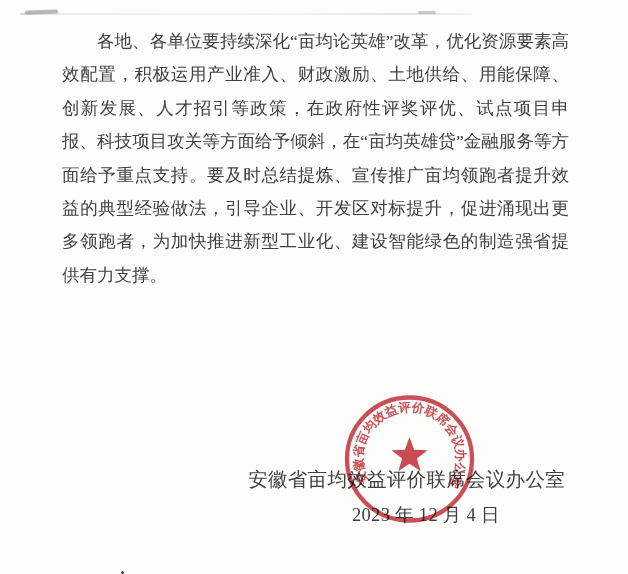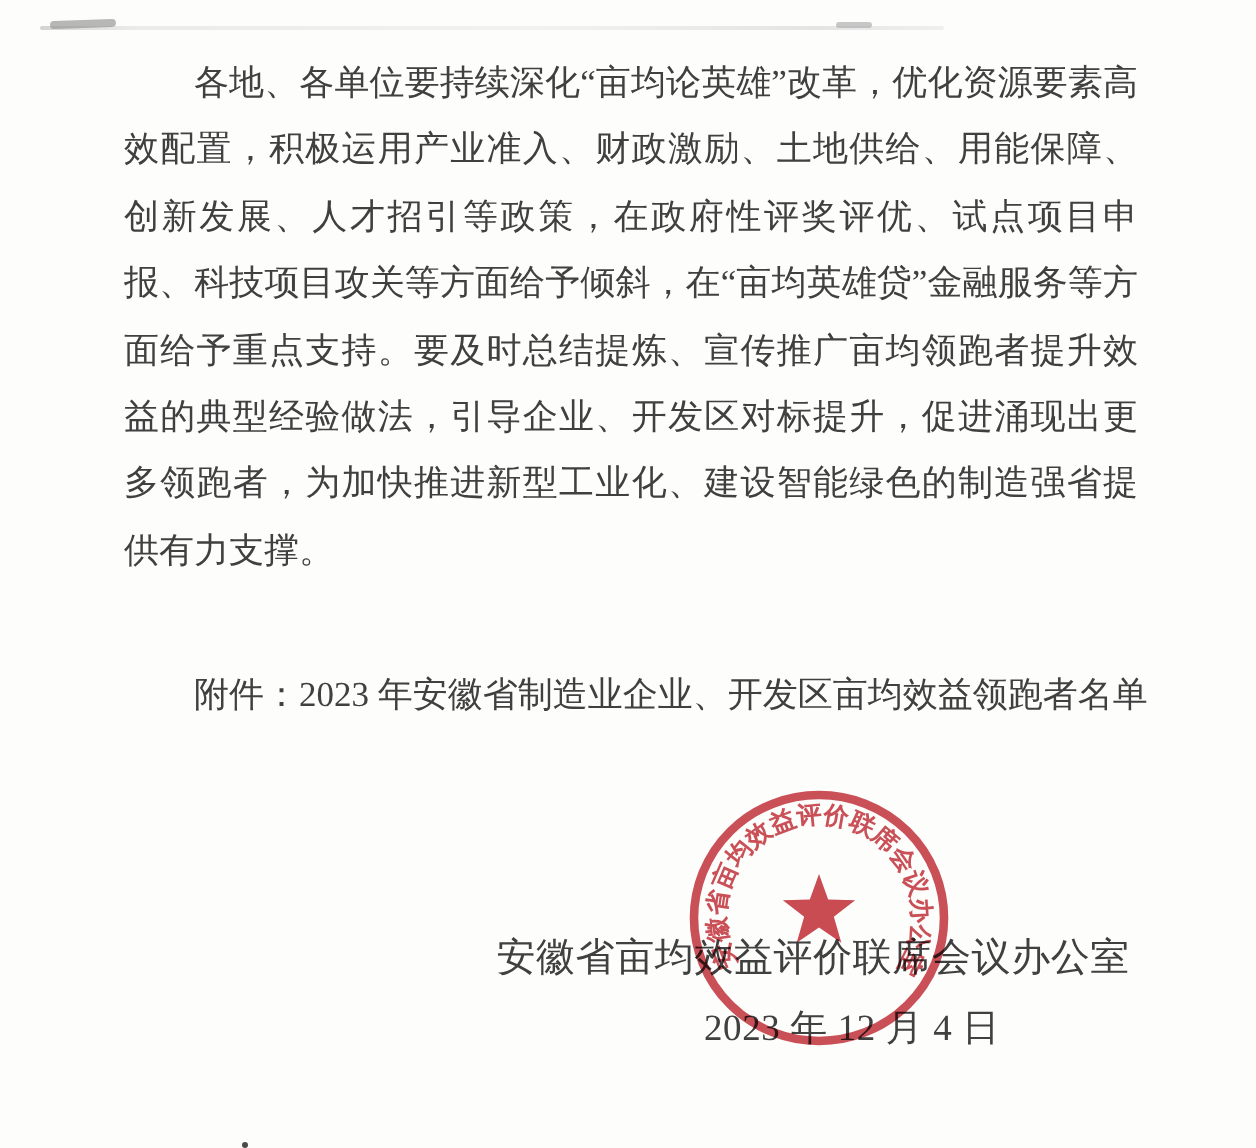--- a/index.html
+++ b/index.html
@@ -123,21 +123,20 @@
 <body>
 
 <div class="page">
 
   <div class="artifact-line"></div>
   <div class="artifact-dash-1"></div>
   <div class="artifact-dash-2"></div>
 
   <p class="body-text">各地、各单位要持续深化“亩均论英雄”改革，优化资源要素高效配置，积极运用产业准入、财政激励、土地供给、用能保障、创新发展、人才招引等政策，在政府性评奖评优、试点项目申报、科技项目攻关等方面给予倾斜，在“亩均英雄贷”金融服务等方面给予重点支持。要及时总结提炼、宣传推广亩均领跑者提升效益的典型经验做法，引导企业、开发区对标提升，促进涌现出更多领跑者，为加快推进新型工业化、建设智能绿色的制造强省提供有力支撑。</p>
 
-  <p class="attachment-line">附件：2023 年安徽省制造业企业、开发区亩均效益领跑者名单</p>
 
   <p class="signature-line">安徽省亩均效益评价联席会议办公室</p>
 
   <p class="date-line">2023 年 12 月 4 日</p>
 
   <svg class="seal" viewBox="0 0 135 132" xmlns="http://www.w3.org/2000/svg">
     <ellipse cx="67.5" cy="66" rx="62.5" ry="61.5" fill="none" stroke-width="4.3" stroke="#c84149"></ellipse>
     <path id="sealTextArc" d="M26.8,89 A47,47 0 1 1 108.2,89" fill="none"></path>
     <text class="seal-text-arc" fill="#c84149">
       <textPath href="#sealTextArc" startOffset="0">安徽省亩均效益评价联席会议办公室</textPath>

